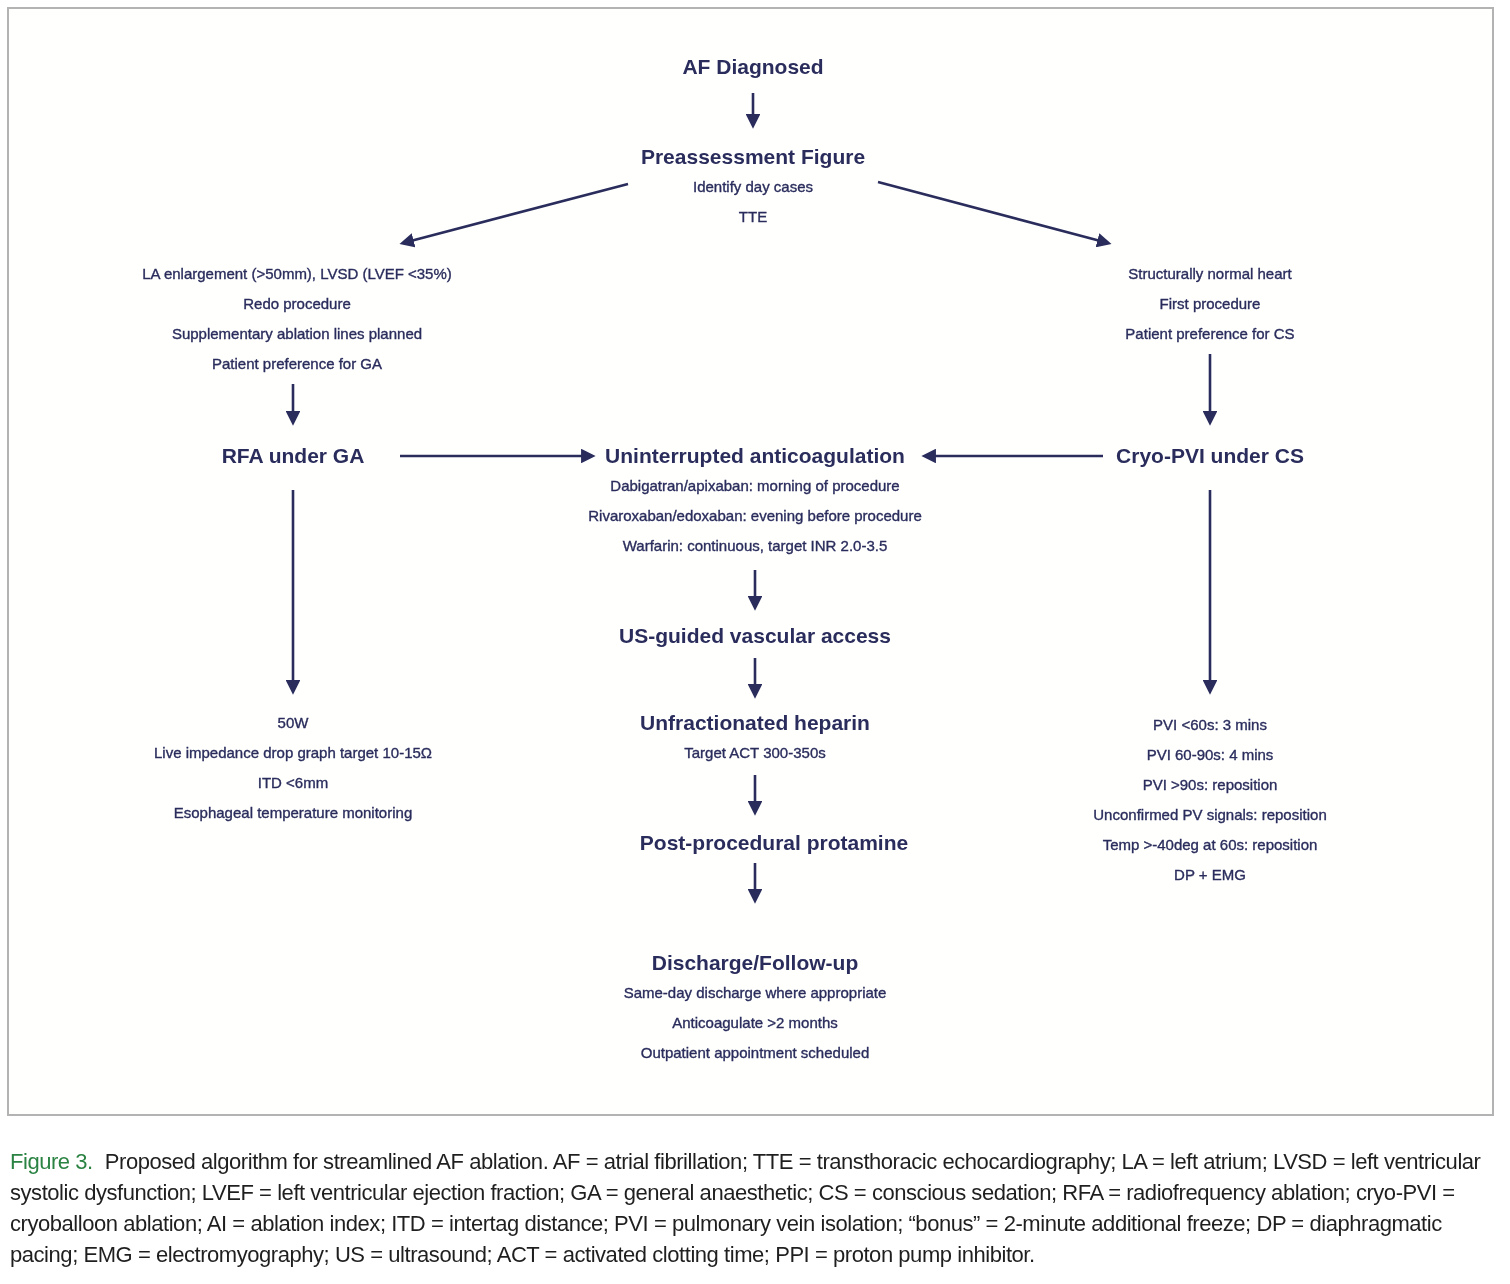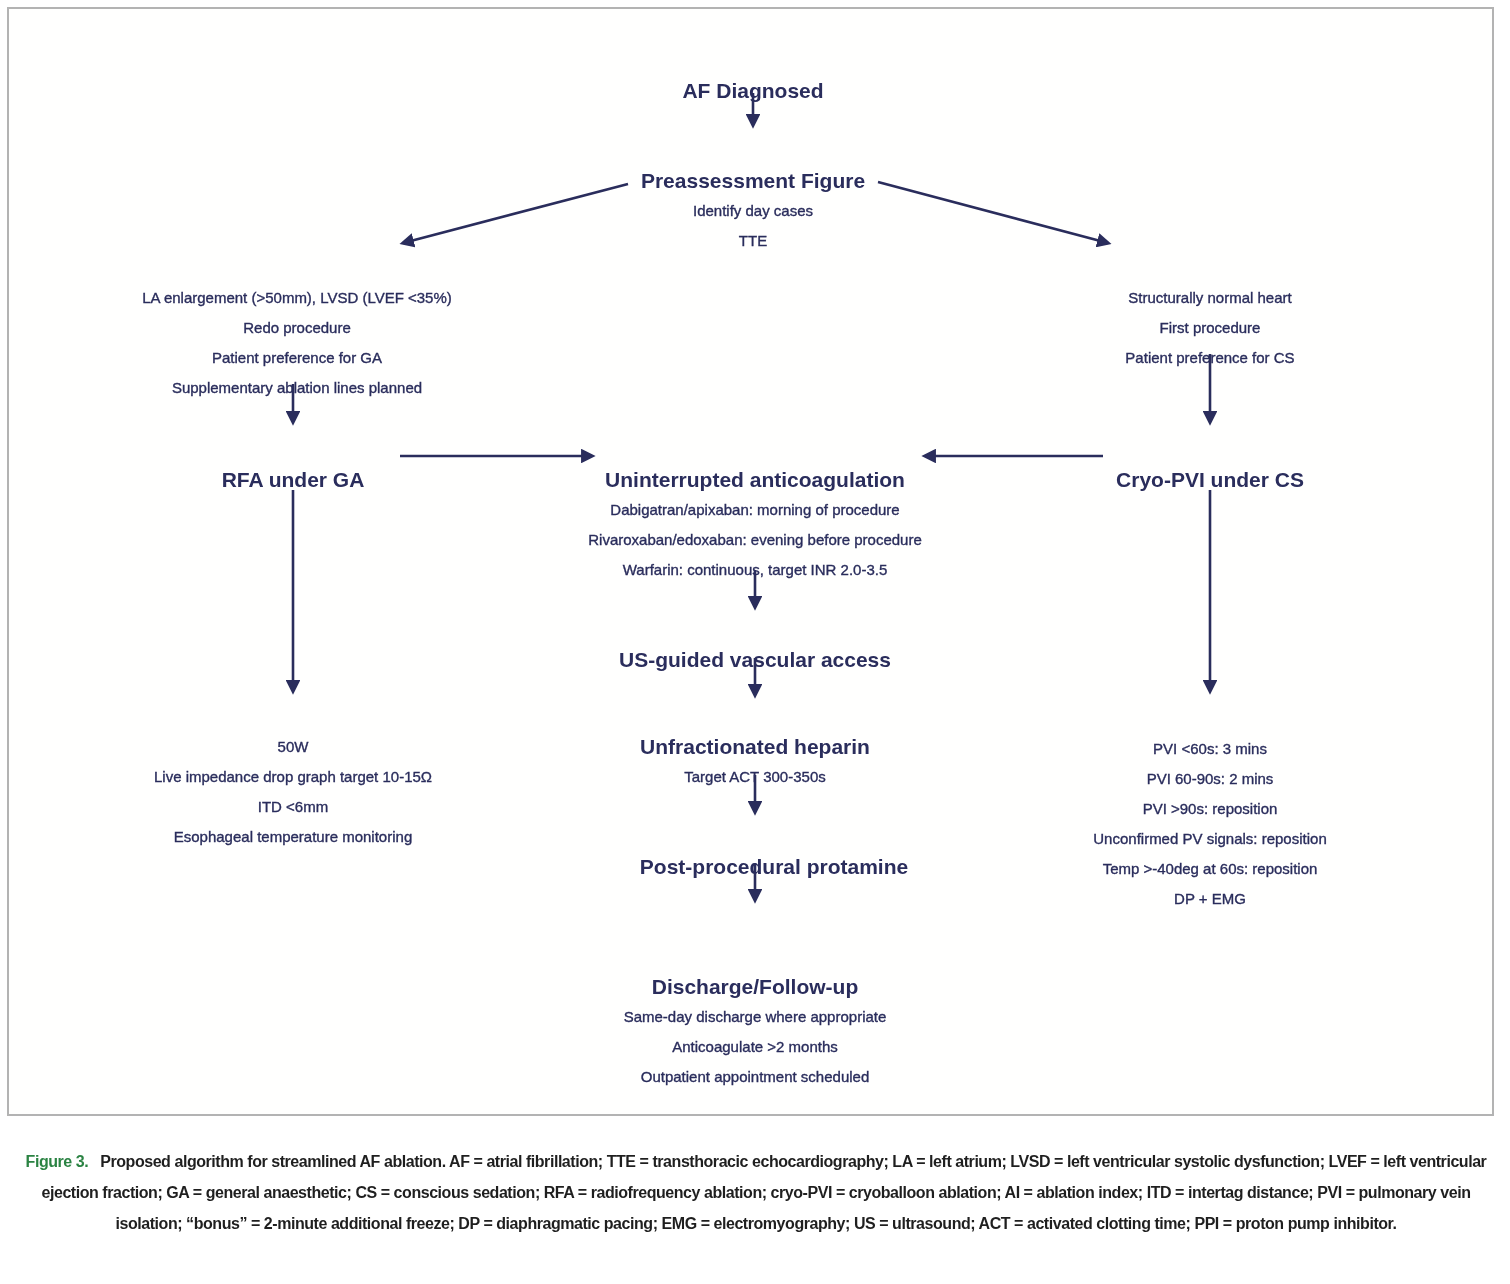--- a/index.html
+++ b/index.html
@@ -1,25 +1,25 @@
 <!DOCTYPE html>
 <html><head>
 <meta charset="utf-8">
 <style>
   html,body{margin:0;padding:0;background:#ffffff;}
   body{width:1510px;height:1284px;position:relative;overflow:hidden;
        font-family:"Liberation Sans","DejaVu Sans",sans-serif;color:#2a2d5c;}
   .figure-frame{position:absolute;left:7px;top:7px;width:1487px;height:1109px;
        border:2px solid #b3b3b3;background:#fffffe;box-sizing:border-box;}
   .arrows{position:absolute;left:0;top:0;width:1510px;height:1284px;pointer-events:none;}
-  .node{position:absolute;transform:translateX(-50%);text-align:center;white-space:nowrap;margin-top:24px;}
+  .node{position:absolute;transform:translateX(-50%);text-align:center;white-space:nowrap;}
   .ttl{font-weight:bold;font-size:21px;line-height:30px;}
   .ln{font-weight:normal;font-size:15px;line-height:30px;-webkit-text-stroke:0.35px currentColor;}
   .caption{position:absolute;left:10px;top:1146px;width:1492px;
-       font-size:16px;line-height:31px;font-weight:bold;letter-spacing:-0.45px;color:#1f1f1f;text-align:center;}
+       font-size:22px;line-height:31px;font-weight:normal;letter-spacing:-0.45px;color:#1f1f1f;}
   .fig-label{color:#2b8343;margin-right:12px;}
 </style>
 </head>
 <body>
 
 <div class="figure-frame"></div>
 
 <svg class="arrows" width="1510" height="1284" viewBox="0 0 1510 1284" xmlns="http://www.w3.org/2000/svg">
   <defs>
     <marker id="ah" viewBox="0 0 10 10" refX="7.5" refY="5" markerWidth="5.6" markerHeight="5.6" orient="auto-start-reverse">
@@ -49,22 +49,22 @@
 
 <div class="node" style="left:753px;top:142px">
   <div class="ttl">Preassessment Figure</div>
   <div class="ln">Identify day cases</div>
   <div class="ln">TTE</div>
 </div>
 
 <div class="node" style="left:297px;top:259px">
   <div class="ln">LA enlargement (&gt;50mm), LVSD (LVEF &lt;35%)</div>
   <div class="ln">Redo procedure</div>
+  <div class="ln">Supplementary ablation lines planned</div>
   <div class="ln">Patient preference for GA</div>
-  <div class="ln">Supplementary ablation lines planned</div>
 </div>
 
 <div class="node" style="left:1210px;top:259px">
   <div class="ln">Structurally normal heart</div>
   <div class="ln">First procedure</div>
   <div class="ln">Patient preference for CS</div>
 </div>
 
 <div class="node" style="left:293px;top:441px">
   <div class="ttl">RFA under GA</div>
@@ -103,21 +103,21 @@
 
 <div class="node" style="left:293px;top:708px">
   <div class="ln">50W</div>
   <div class="ln">Live impedance drop graph target 10-15Ω</div>
   <div class="ln">ITD &lt;6mm</div>
   <div class="ln">Esophageal temperature monitoring</div>
 </div>
 
 <div class="node" style="left:1210px;top:710px">
   <div class="ln">PVI &lt;60s: 3 mins</div>
-  <div class="ln">PVI 60-90s: 2 mins</div>
+  <div class="ln">PVI 60-90s: 4 mins</div>
   <div class="ln">PVI &gt;90s: reposition</div>
   <div class="ln">Unconfirmed PV signals: reposition</div>
   <div class="ln">Temp &gt;-40deg at 60s: reposition</div>
   <div class="ln">DP + EMG</div>
 </div>
 
 <div class="caption">
   <span class="fig-label">Figure 3.</span><span>Proposed algorithm for streamlined AF ablation. AF = atrial fibrillation; TTE = transthoracic echocardiography; LA = left atrium; LVSD = left ventricular systolic dysfunction; LVEF = left ventricular ejection fraction; GA = general anaesthetic; CS = conscious sedation; RFA = radiofrequency ablation; cryo-PVI = cryoballoon ablation; AI = ablation index; ITD = intertag distance; PVI = pulmonary vein isolation; “bonus” = 2-minute additional freeze; DP = diaphragmatic pacing; EMG = electromyography; US = ultrasound; ACT = activated clotting time; PPI = proton pump inhibitor.</span>
 </div>
 

